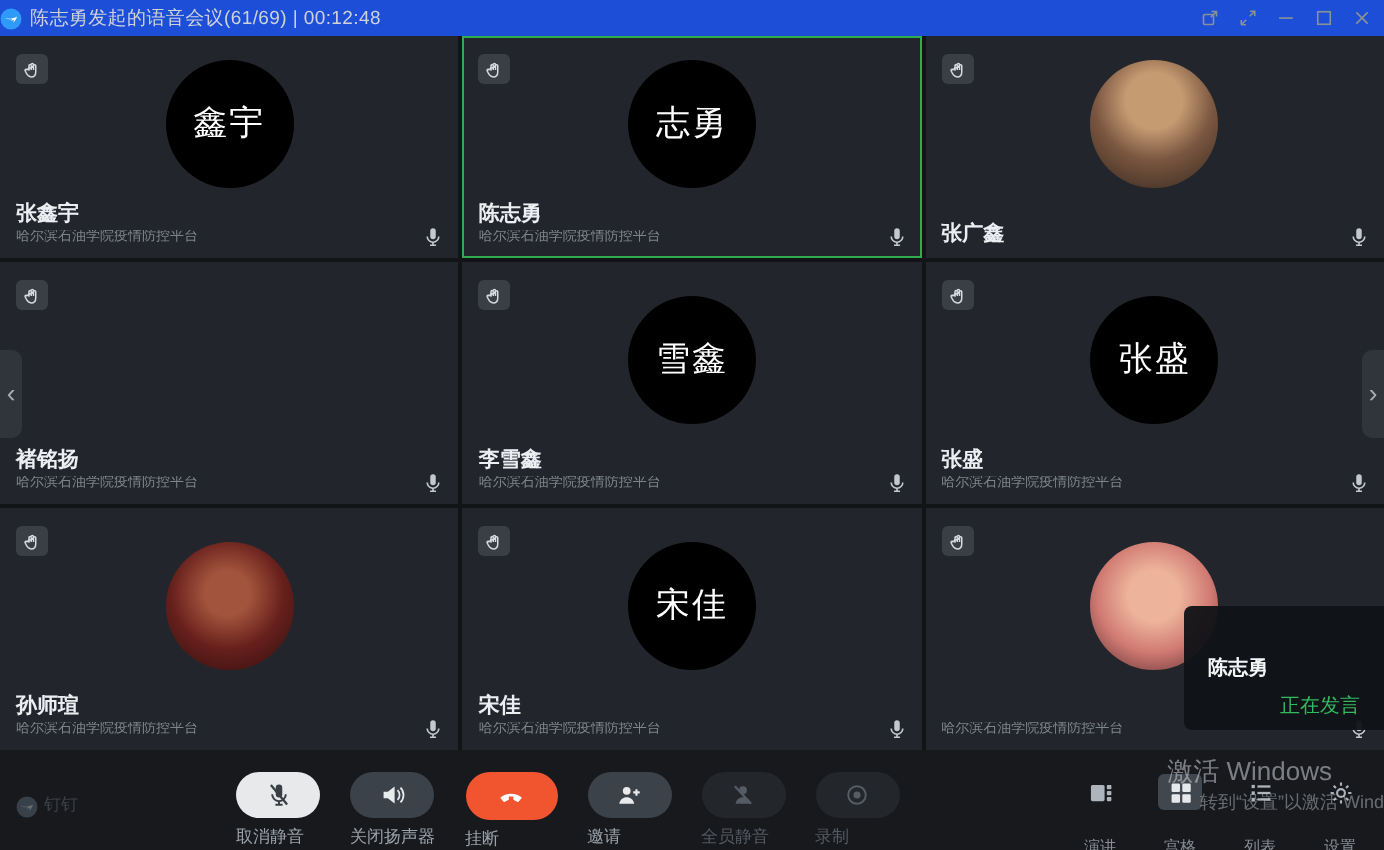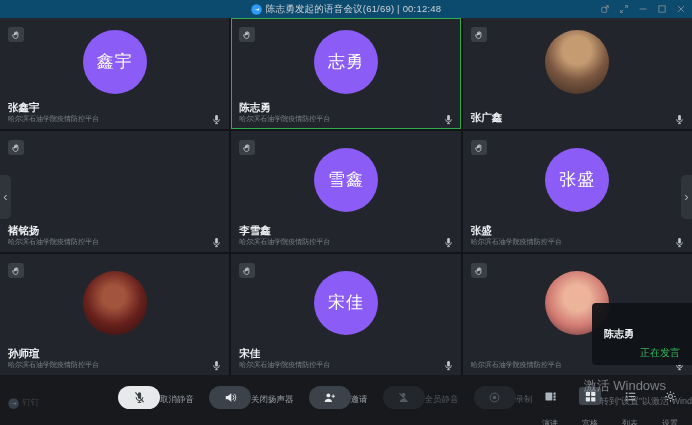--- a/index.html
+++ b/index.html
@@ -4,22 +4,22 @@
 <style>
   * { margin:0; padding:0; box-sizing:border-box; }
   html,body { width:692px; height:425px; overflow:hidden; }
   body {
     font-family:"Liberation Sans","DejaVu Sans",sans-serif;
     background:#141619; color:#dfe3e7; position:relative;
     -webkit-font-smoothing:antialiased;
   }
   
   .titlebar {
-    height:18px; background:#0c4a6e; display:flex; align-items:center;
-    justify-content:center; position:relative; z-index:10;
+    height:18px; background:#1d4ed8; display:flex; align-items:center;
+    justify-content:flex-start; position:relative; z-index:10;
   }
   .titlebar .t-center { display:flex; align-items:center; gap:4px; }
   .t-logo { width:11px; height:11px; display:inline-flex; }
   .t-title { font-size:9.5px; color:#cfd3d8; letter-spacing:.2px; }
   .win-controls {
     position:absolute; right:6px; top:0; height:18px;
     display:flex; align-items:center; gap:9px;
   }
   .win-btn { width:10px; height:10px; color:#8a9098; display:inline-flex; cursor:pointer; }
   .win-btn svg { width:100%; height:100%; }
@@ -29,21 +29,21 @@
     grid-template-columns:1fr 1fr 1fr; grid-template-rows:111px 121px 121px;
     gap:2px; background:#121417;
   }
   .cell { position:relative; background:#22262c; overflow:hidden; }
   .cell.selected { outline:1px solid #2fae4f; outline-offset:-1px;padding-left:48px; }
   .avatar-wrap {
     position:absolute; left:0; right:0; top:0; bottom:24px;
     display:flex; align-items:center; justify-content:center;
   }
   .avatar {
-    width:64px; height:64px; border-radius:50%; background:#8b5cf6;
+    width:64px; height:64px; border-radius:50%; background:#000000;
     color:#fff; font-size:17px; letter-spacing:1px;
     display:flex; align-items:center; justify-content:center;
   }
   .avatar.photo { letter-spacing:0; }
   .photo-tan  { background:radial-gradient(circle at 50% 32%, #c59b72 0 26%, #7a5640 55%, #33271e 100%); }
   .photo-red  { background:radial-gradient(circle at 48% 40%, #a3543c 0 22%, #67201c 55%, #2a0d0d 100%); }
   .photo-pink { background:radial-gradient(circle at 50% 42%, #edb49b 0 26%, #d07a72 58%, #53282c 100%); }
   .meta { position:absolute; left:8px; bottom:5px; right:24px; line-height:1.25; }
   .p-name { font-size:10.5px; color:#eceef1; font-weight:700; white-space:nowrap; }
   .p-org  { font-size:7px; color:#7e848c; margin-top:1px; white-space:nowrap; overflow:hidden; }
@@ -67,21 +67,21 @@
   .pager.right { right:0; border-radius:5px 0 0 5px; }
   
   .bottombar { position:relative; height:50px; background:#17191d; z-index:10; }
   .brand {
     position:absolute; left:8px; top:22px; display:flex;
     align-items:flex-end; gap:3px; opacity:.55;
   }
   .brand .b-logo { width:11px; height:11px; display:inline-flex; filter:grayscale(80%) brightness(.7); }
   .brand .b-label { font-size:8.5px; color:#5a6066; }
   .controls { position:absolute; left:118px; top:11px; display:flex; gap:15px; }
-  .ctl { display:flex; flex-direction:row; align-items:center; cursor:pointer; }
+  .ctl { display:flex; flex-direction:column; align-items:flex-start; cursor:pointer; }
   .pill {
     width:42px; height:23px; border-radius:12px;
     display:flex; align-items:center; justify-content:center;
   }
   .pill .ico { width:13px; height:13px; display:inline-flex; }
   .pill .ico svg { width:100%; height:100%; }
   .pill.light  { background:#e8e9eb; color:#3a3f45; }
   .pill.dark   { background:#3c424a; color:#e8eaec; }
   .pill.danger { background:#f0552f; color:#fff; width:46px; height:24px; }
   .pill.disabled { background:#23272c; color:#565c63; }
@@ -370,20 +370,30 @@
           <span class="ico">
             <svg viewBox="0 0 16 16" fill="currentColor">
               <path d="M2.2 6v4h2.6L9 13.2V2.8L4.8 6z"></path>
               <path d="M10.8 5a4.2 4.2 0 0 1 0 6M12.6 3.4a6.6 6.6 0 0 1 0 9.2" fill="none" stroke="currentColor" stroke-width="1.1"></path>
             </svg>
           </span>
         </div>
     <div class="ctl-label">关闭扬声器</div>
   </div>
       <div class="ctl">
+    <div class="pill danger">
+          <span class="ico">
+            <svg viewBox="0 0 16 16" fill="currentColor">
+              <path d="M8 6c-2.7 0-5 .9-6.6 2.5l1.9 2.2c.2.3.6.4 1 .2l2-1c.3-.2.5-.5.4-.9l-.1-1.1c.9-.2 2-.2 2.9 0l-.1 1.1c0 .4.1.7.4.9l2 1c.3.2.8.1 1-.2l1.9-2.2C13 6.9 10.7 6 8 6z"></path>
+            </svg>
+          </span>
+        </div>
+    <div class="ctl-label">挂断</div>
+  </div>
+      <div class="ctl">
     <div class="pill dark">
           <span class="ico">
             <svg viewBox="0 0 16 16" fill="currentColor">
               <circle cx="6.6" cy="5.4" r="2.4"></circle>
               <path d="M2 13.4c.5-2.6 2.3-4 4.6-4s4.1 1.4 4.6 4z"></path>
               <path d="M12.6 4.4v4M10.6 6.4h4" stroke="currentColor" stroke-width="1.3" fill="none"></path>
             </svg>
           </span>
         </div>
     <div class="ctl-label">邀请</div>

